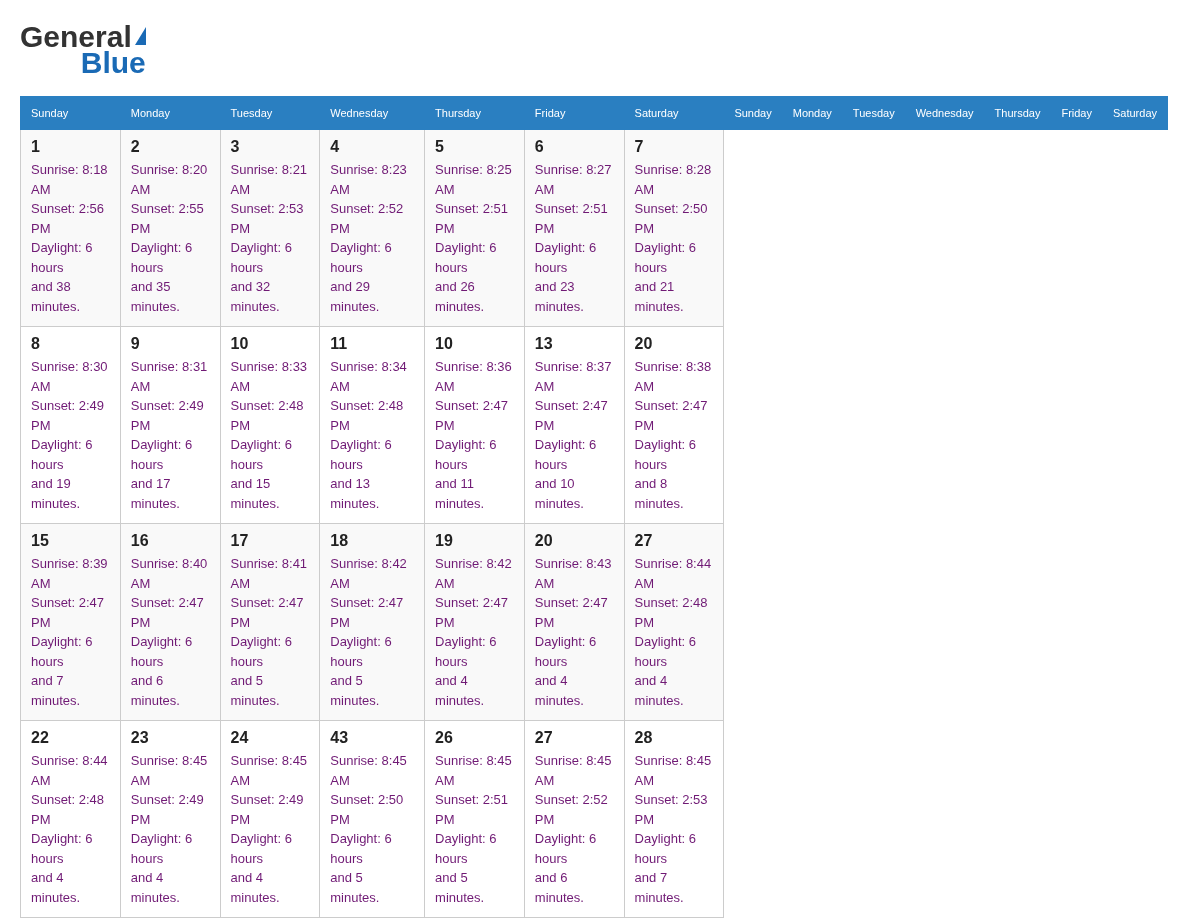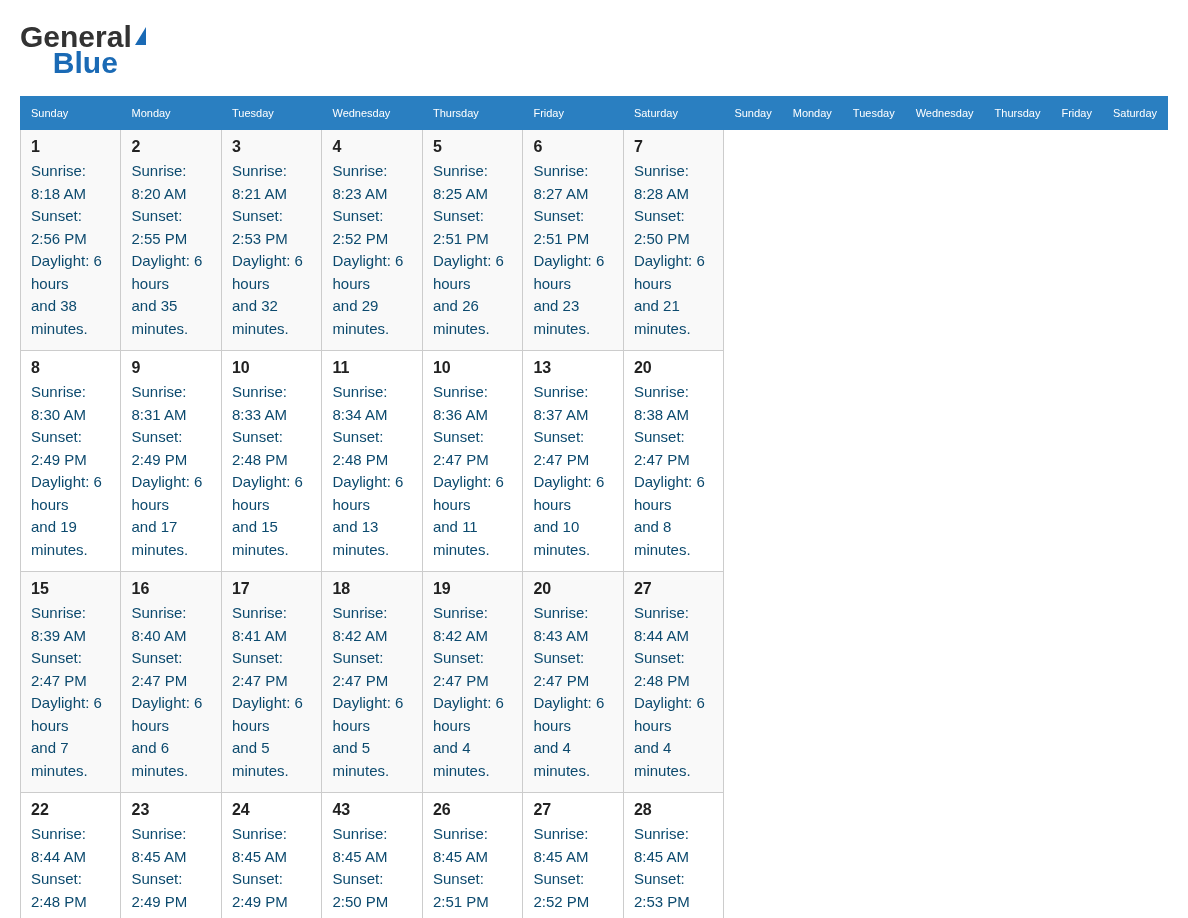--- a/index.html
+++ b/index.html
@@ -12,21 +12,21 @@
     }
     .header {
       display: flex;
       justify-content: space-between;
       align-items: flex-start;
       margin-bottom: 16px;
     }
     .logo {
       display: flex;
       flex-direction: column;
-      align-items: center;
+      align-items: flex-end;
     }
     .title-block {
       text-align: right;
     }
     .month-title {
       font-size: 52px;
       font-weight: bold;
       color: #222;
       line-height: 1;
     }
@@ -61,22 +61,22 @@
       background: #f9f9f9;
     }
     tbody tr td .day-num {
       font-size: 16px;
       font-weight: bold;
       color: #222;
       display: block;
       margin-bottom: 4px;
     }
     tbody tr td .day-info {
-      font-size: 15px;
-      color: #0c4a6e;
+      font-size: 13px;
+      color: #701a75;
       line-height: 1.5;
     }
   </style>
 </head>
 <body>
 
 <div class="header">
   <div class="logo">
     <div style="display:flex; align-items:center; gap:2px;">
       <span style="font-size:30px; font-weight:bold; color:#333; font-family:Arial,sans-serif;">General</span>

